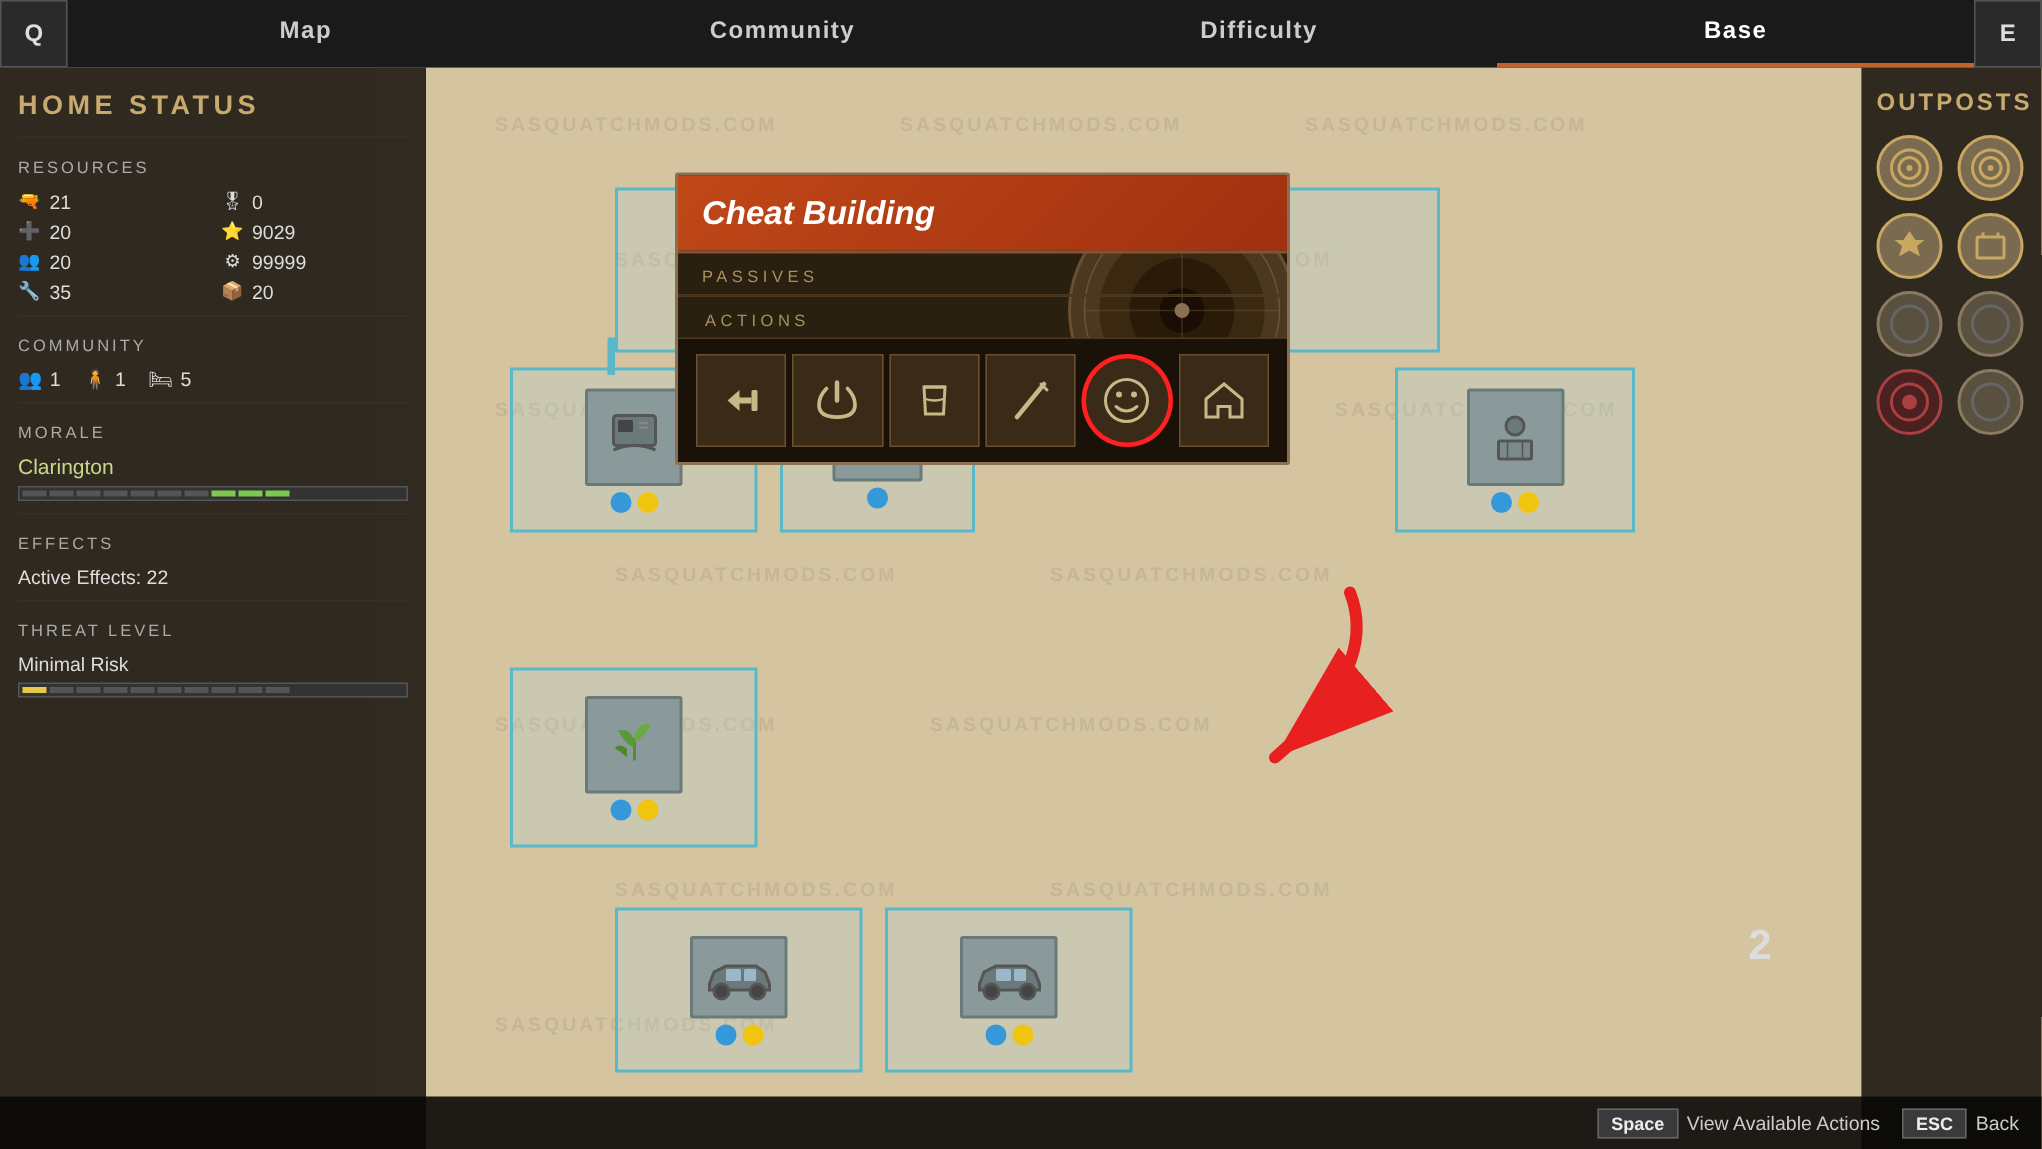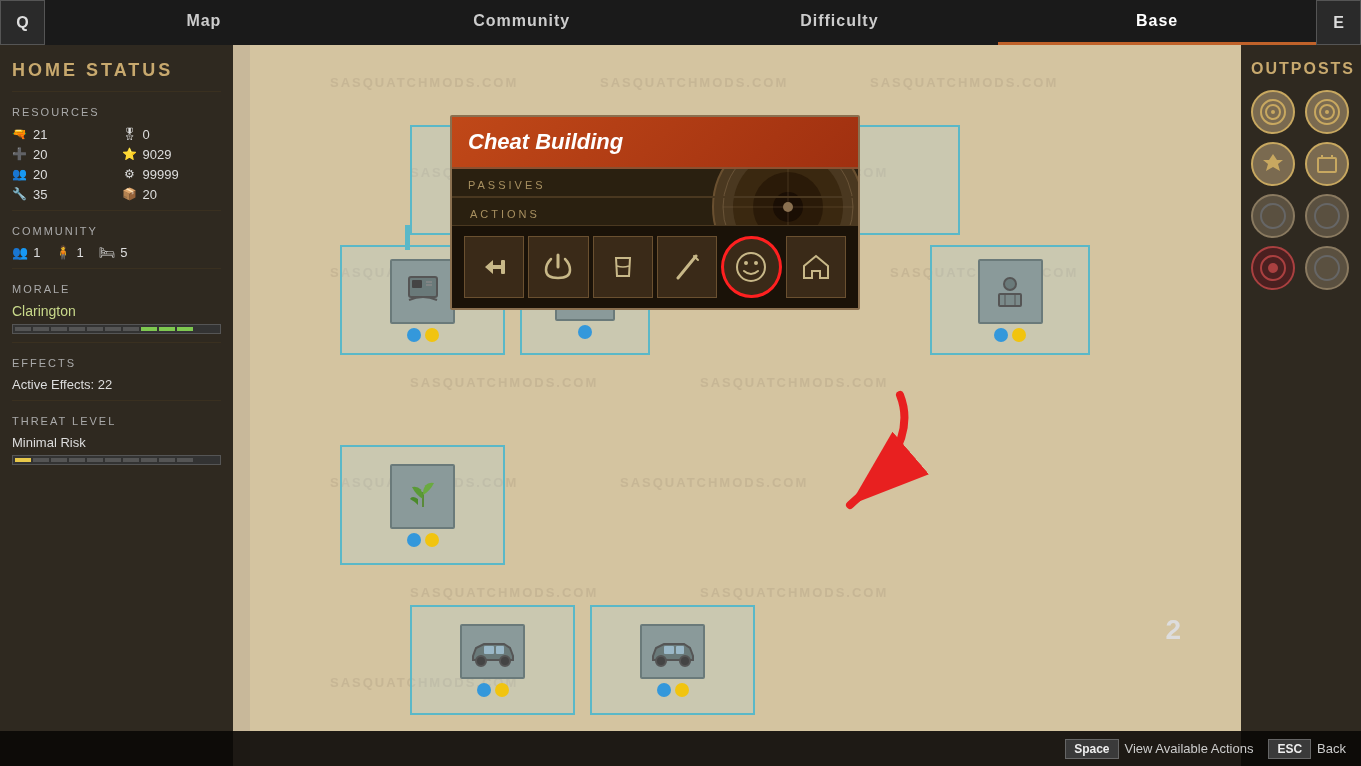--- a/index.html
+++ b/index.html
@@ -64,21 +64,21 @@
       letter-spacing: 2px;
       text-transform: uppercase;
       white-space: nowrap;
     }
 
     
     .left-sidebar {
       position: absolute;
       top: 45px;
       left: 0;
-      width: 233px;
+      width: 284px;
       bottom: 0;
       background: rgba(20,15,10,0.85);
       padding: 15px 12px;
       z-index: 10;
     }
     .sidebar-title {
       color: #c8a96e;
       font-size: 18px;
       font-weight: bold;
       letter-spacing: 3px;

